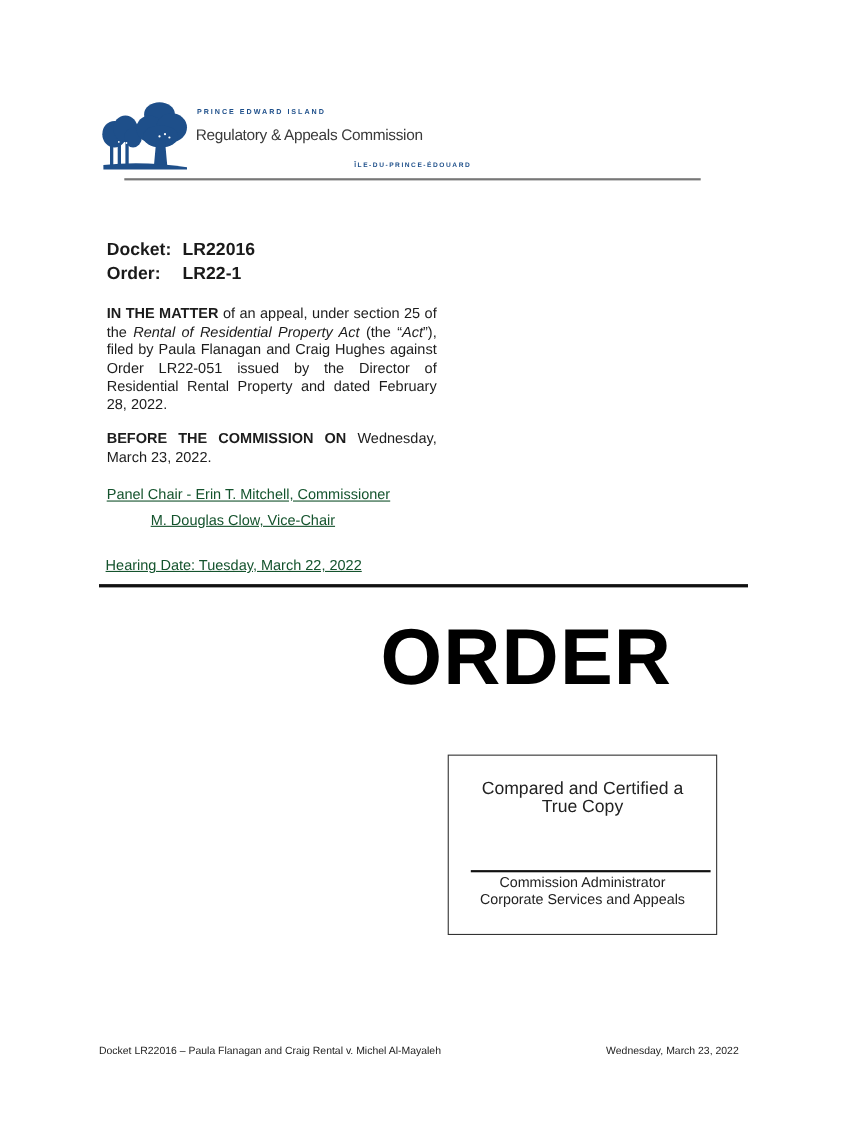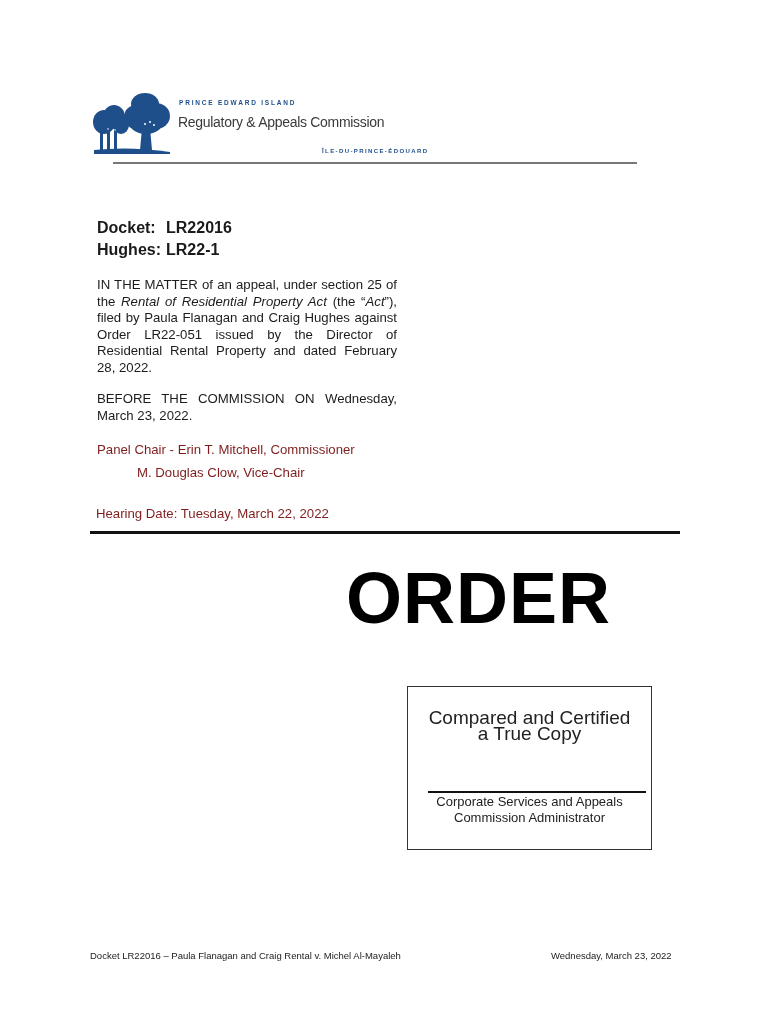--- a/index.html
+++ b/index.html
@@ -18,32 +18,32 @@
                    letter-spacing: -0.3px; }
     .logo .small-caps2 { position: absolute; left: 232px; top: 56px; font-size: 6px; letter-spacing: 1.4px;
                          font-weight: bold; color: #1e4f8a; white-space: nowrap; }
 
     .header-rule { left: 113px; top: 162px; width: 524px; height: 2px; background: #777777; }
 
     .meta-row { font-size: 16px; font-weight: bold; left: 97px; }
     .meta-row .label { display: inline-block; width: 69px; }
 
     .para { left: 97px; width: 300px; font-size: 13.2px; line-height: 16.5px; text-align: justify; color: #1c1c1c; }
-    .para b { font-weight: normal; }
+    .para b { font-weight: bold; }
     .para i { font-style: italic; margin-top: 32px; }
 
-    .line-text { left: 97px; font-size: 13.2px; color: #7f1d1d; white-space: nowrap; }
+    .line-text { left: 97px; font-size: 13.2px; color: #14532d; white-space: nowrap; text-decoration: underline; }
 
     .thick-rule { left: 90px; top: 531px; width: 590px; height: 3px; background: #111111; }
 
     .order-title { left: 346px; top: 562px; font-size: 72px; font-weight: bold; letter-spacing: 1px;
                    color: #000; line-height: 1; }
 
     .cert-box { left: 407px; top: 686px; width: 245px; height: 164px; border: 1.2px solid #333; box-sizing: border-box; }
-    .cert-box .certified { position: absolute; left: 0; right: 0; top: 23px; text-align: center; font-size: 19px;
+    .cert-box .certified { position: absolute; left: 0; right: 0; top: 23px; text-align: center; font-size: 16px;
                            line-height: 16px; color: #222; padding: 0 20px; }
     .cert-box .sgd { position: absolute; left: 0; right: 0; top: 87px; text-align: center; font-size: 13px; color: #222; }
     .cert-box .sig-rule { position: absolute; left: 20px; width: 218px; top: 104px; height: 2px; background: #111; }
     .cert-box .role { position: absolute; left: 0; right: 0; top: 107px; text-align: center; font-size: 13px;
                       line-height: 16px; color: #222; }
 
     .footer-left { left: 90px; top: 950px; font-size: 9.5px; color: #222; white-space: nowrap; }
     .footer-right { left: 551px; top: 950px; font-size: 9.5px; color: #222; white-space: nowrap; }
   </style>
 </head>
@@ -82,21 +82,21 @@
   <div class="line1">Regulatory &amp; Appeals Commission</div>
   <div class="small-caps2">ÎLE-DU-PRINCE-ÉDOUARD</div>
 </div>
 
 <div class="abs header-rule"></div>
 
 <div class="abs meta-row" style="top:219px;">
   <span class="label">Docket:</span><span>LR22016</span>
 </div>
 <div class="abs meta-row" style="top:241px;">
-  <span class="label">Hughes:</span><span>LR22-1</span>
+  <span class="label">Order:</span><span>LR22-1</span>
 </div>
 
 <div class="abs para" style="top:277px;">
   <b>IN THE MATTER</b><span> of an appeal, under section 25 of the </span><i>Rental of Residential Property Act</i><span> (the “</span><i>Act</i><span>”), filed by Paula Flanagan and Craig Hughes against Order LR22-051 issued by the Director of Residential Rental Property and dated February 28, 2022.</span>
 </div>
 
 <div class="abs para" style="top:391px;">
   <b>BEFORE THE COMMISSION ON</b><span> Wednesday, March 23, 2022.</span>
 </div>
 
@@ -106,19 +106,19 @@
 <div class="abs line-text" style="top:506px; left:96px;">Hearing Date: Tuesday, March 22, 2022</div>
 
 <div class="abs thick-rule"></div>
 
 <div class="abs order-title">ORDER</div>
 
 <div class="abs cert-box">
   <div class="certified">Compared and Certified a True Copy</div>
   <div class="sig-rule"></div>
   <div class="role">
+    <div>Commission Administrator</div>
     <div>Corporate Services and Appeals</div>
-    <div>Commission Administrator</div>
   </div>
 </div>
 
 <div class="abs footer-left">Docket LR22016 – Paula Flanagan and Craig Rental v. Michel Al-Mayaleh</div>
 <div class="abs footer-right">Wednesday, March 23, 2022</div>
 
 </body></html>

